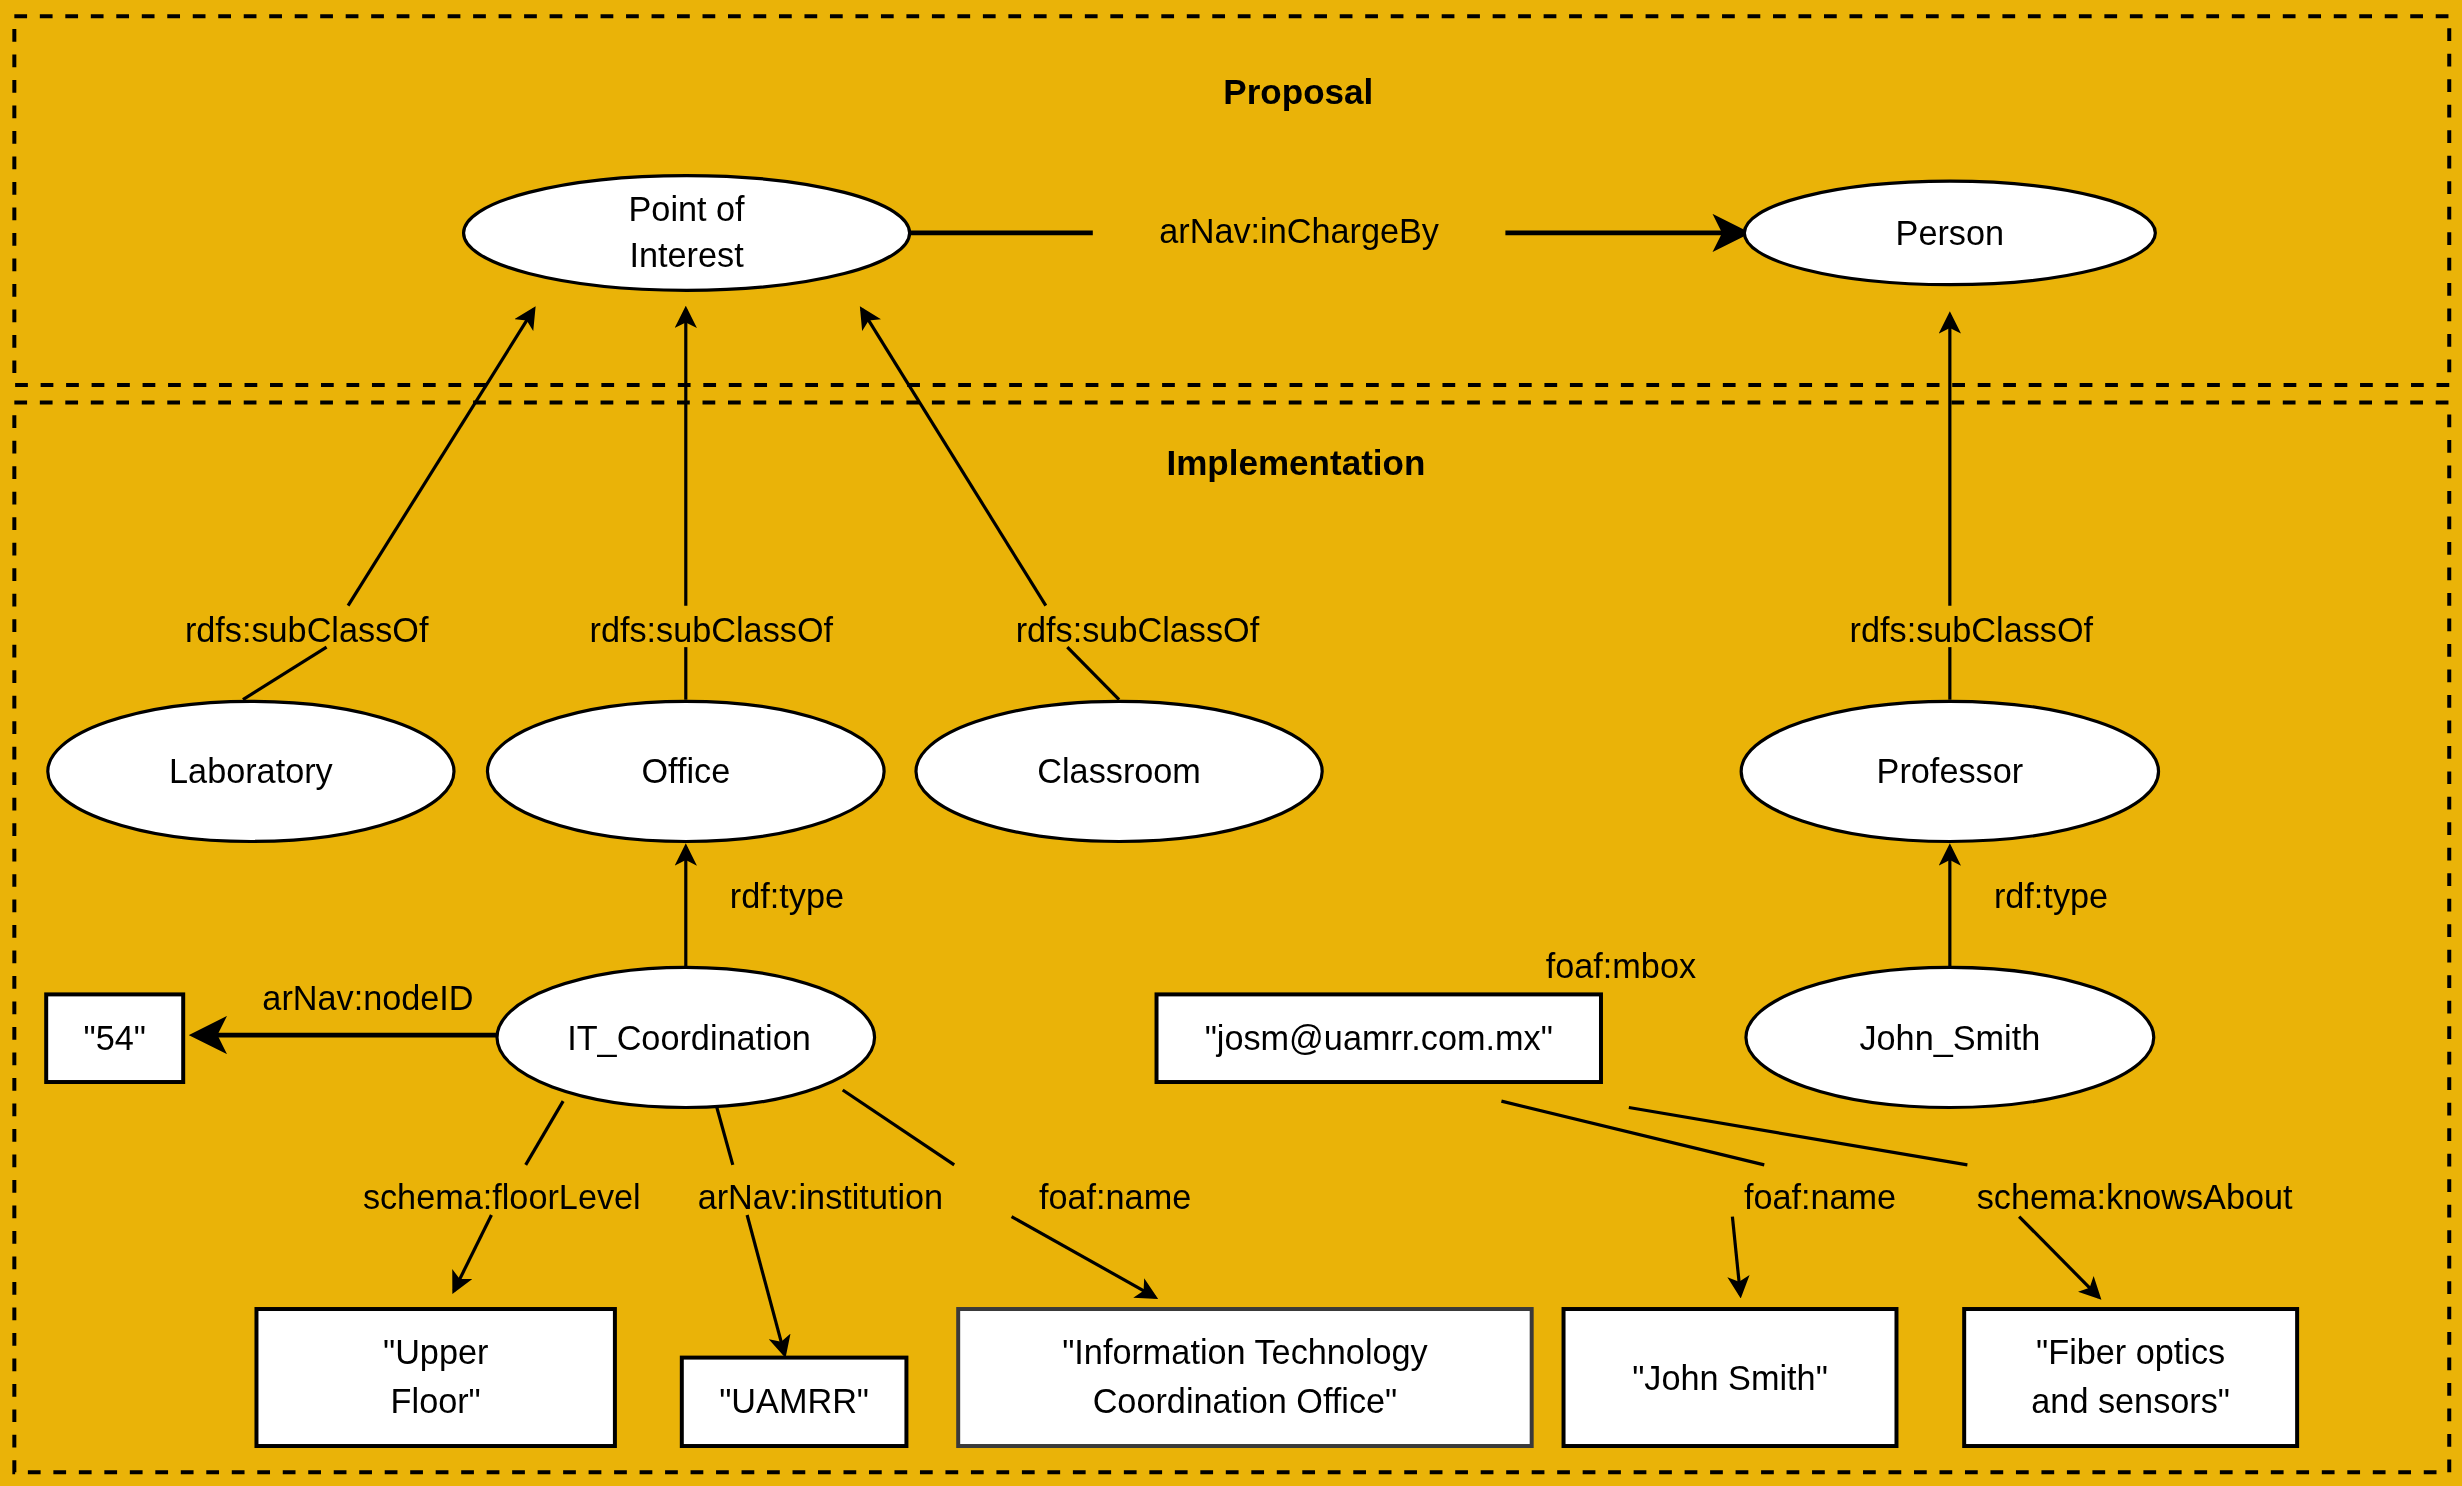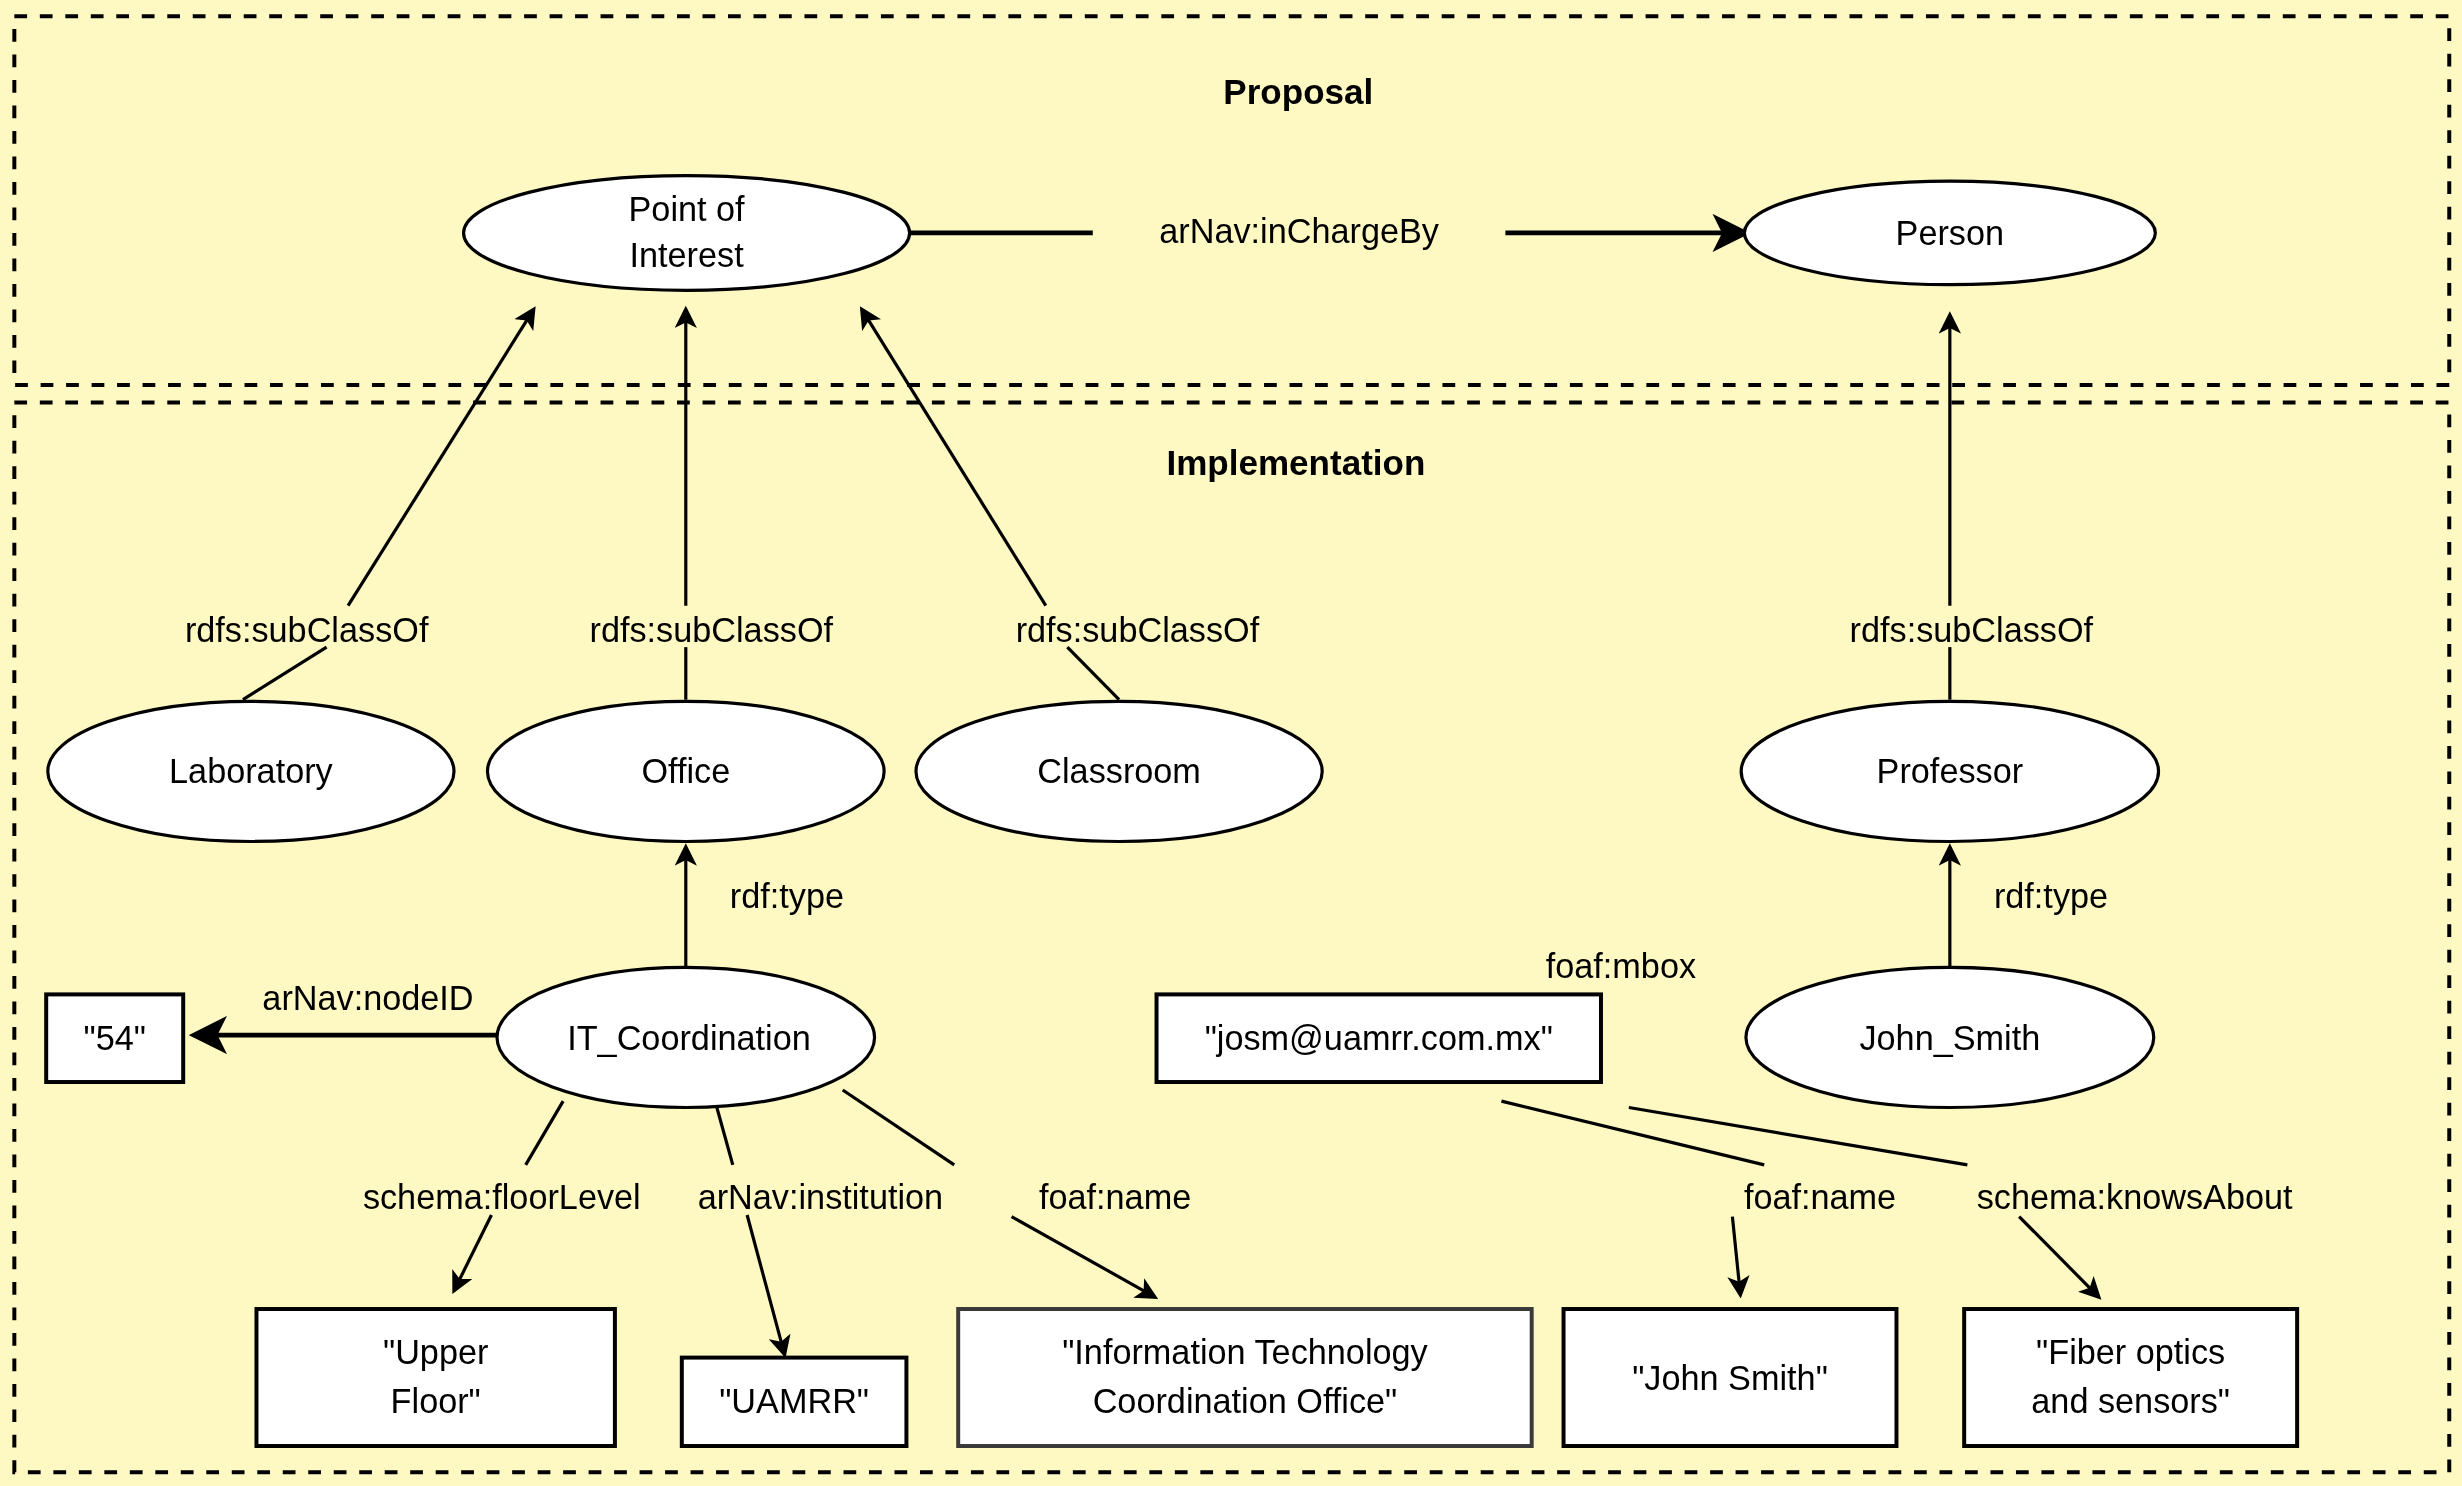--- a/index.html
+++ b/index.html
@@ -5,21 +5,21 @@
   * { box-sizing: border-box; }
   html, body {
     margin: 0; padding: 0;
     background: #ffffff;
     font-family: "Liberation Sans", sans-serif;
   }
   #canvas {
     position: relative;
     width: 2462px;
     height: 1487px;
-    background: #fef9c3;
+    background: #eab308;
     overflow: hidden;
   }
   svg#diagram {
     position: absolute;
     top: 0; left: 0;
     width: 2462px;
     height: 1487px;
   }
   .frame-dashed {
     fill: none;

